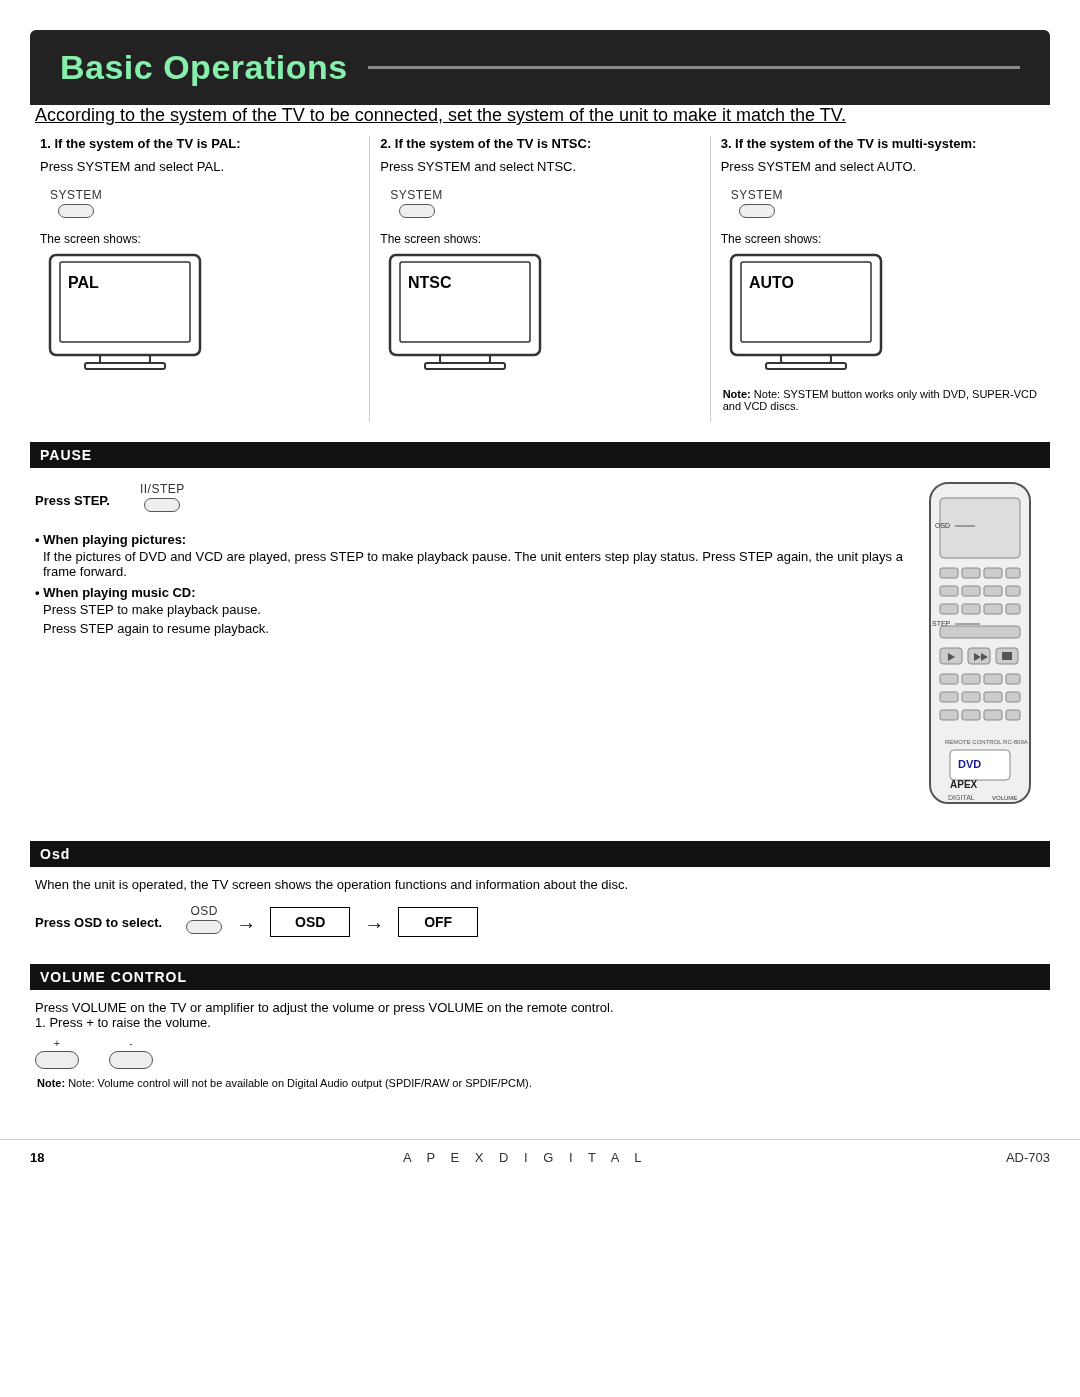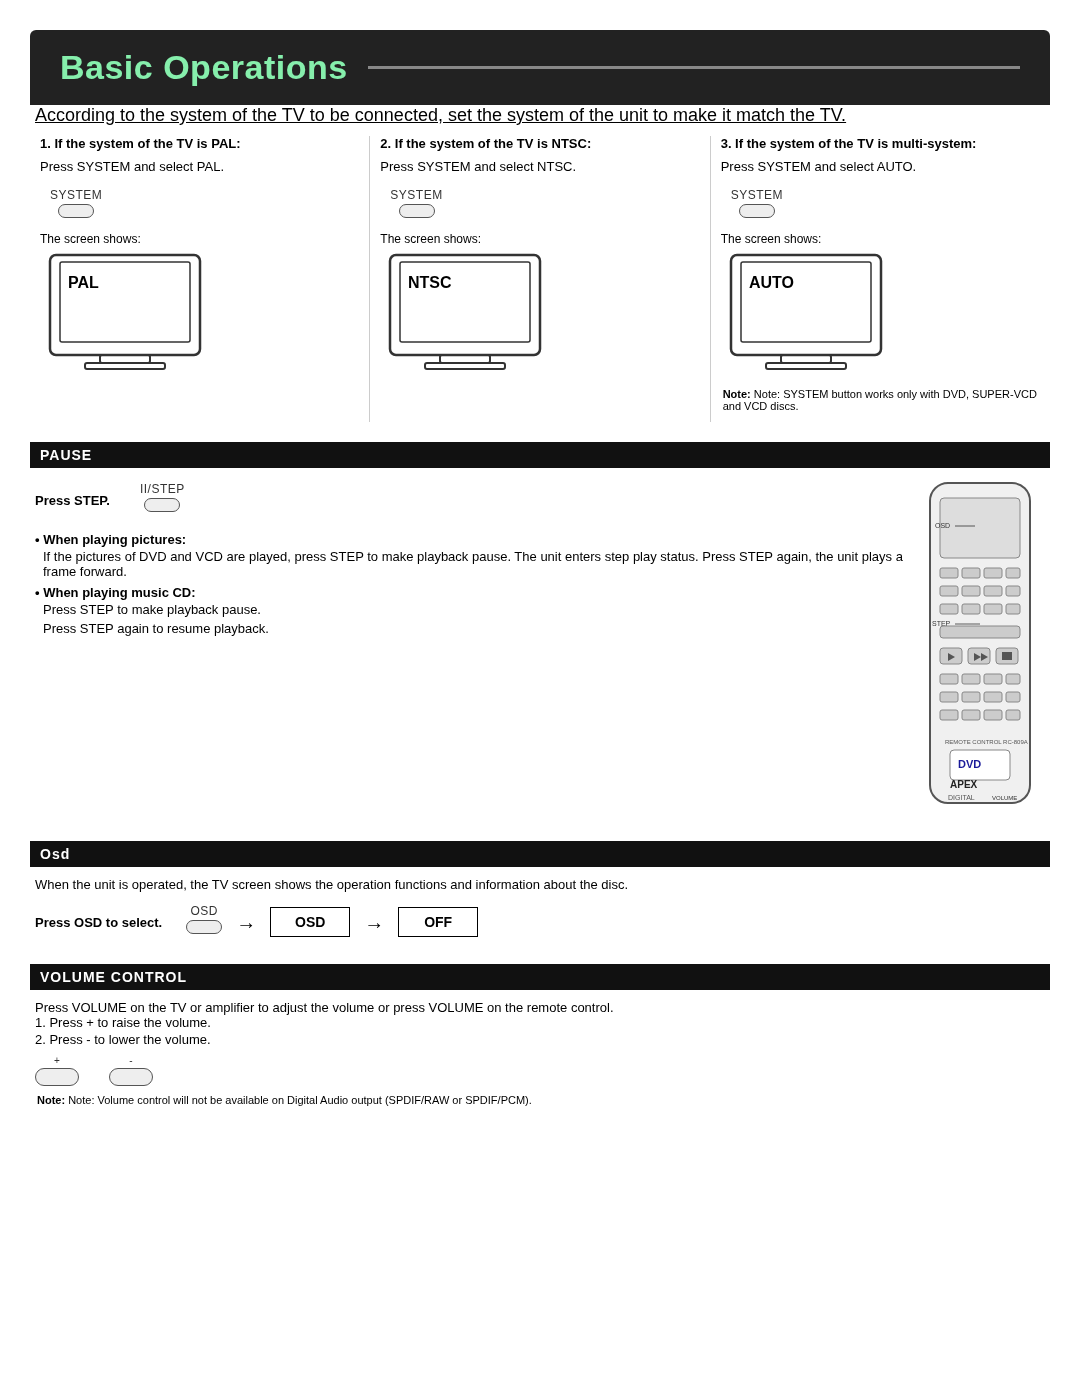--- a/index.html
+++ b/index.html
@@ -449,35 +449,39 @@
         <div class="osd-flow-box">OFF</div>
       </div>
     </div>
 
     <div class="section-header">VOLUME CONTROL</div>
 
     <div class="volume-content">
       <p class="volume-desc">Press VOLUME on the TV or amplifier to adjust the volume or press VOLUME on the remote control.</p>
       <ul class="volume-list">
         <li>1. Press + to raise the volume.</li>
-        <li>2. Press - to lower the volume.</li>
       </ul>
 
       <div class="volume-btns-row">
         <div class="vol-btn">
           <span class="vol-btn-label-text">+</span>
           <div class="vol-btn-body"></div>
         </div>
         <div class="vol-btn">
           <span class="vol-btn-label-text">-</span>
           <div class="vol-btn-body"></div>
         </div>
       </div>
 
       <p class="note-text">
         <strong>Note:</strong> <span>Note: Volume control will not be available on Digital Audio output (SPDIF/RAW or SPDIF/PCM).</span>
       </p>
     </div>
 
   </div>
 
+  <div class="page-footer">
+    <span class="footer-page-num">18</span>
+    <span class="footer-brand">A  P  E  X     D  I  G  I  T  A  L</span>
+    <span class="footer-model">AD-703</span>
+  </div>
 
 </div>
 
 </body></html>

